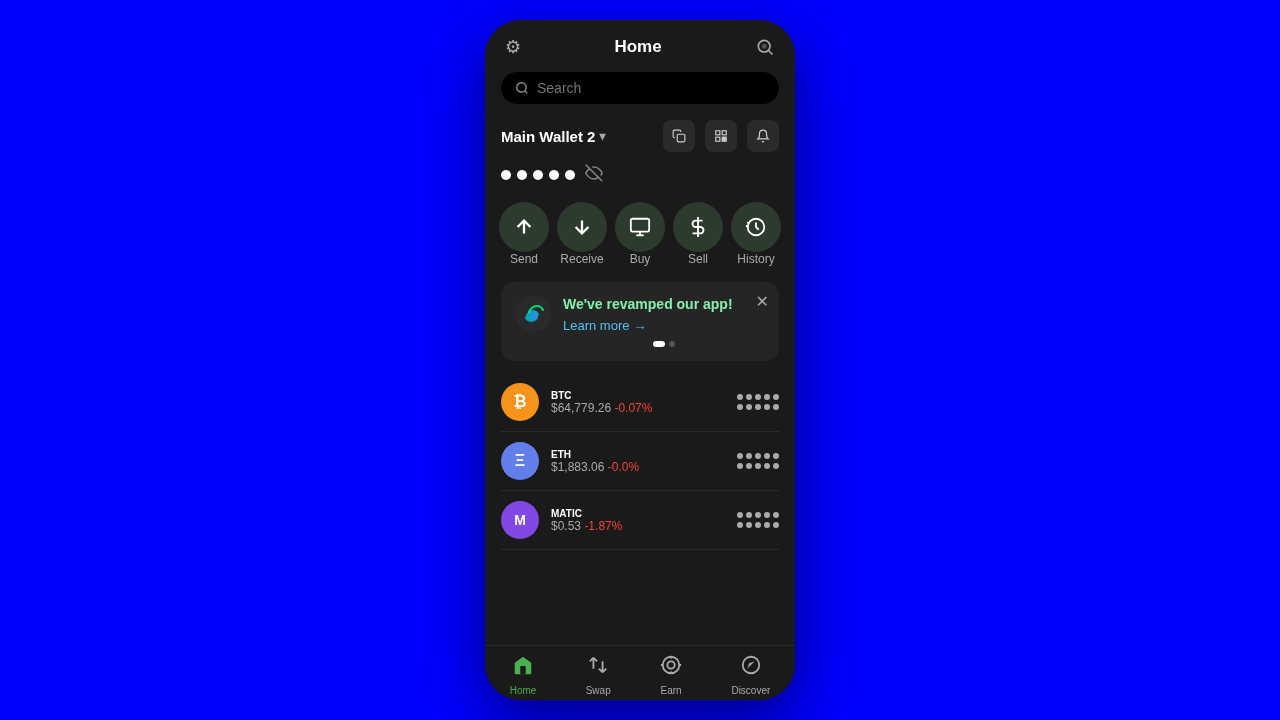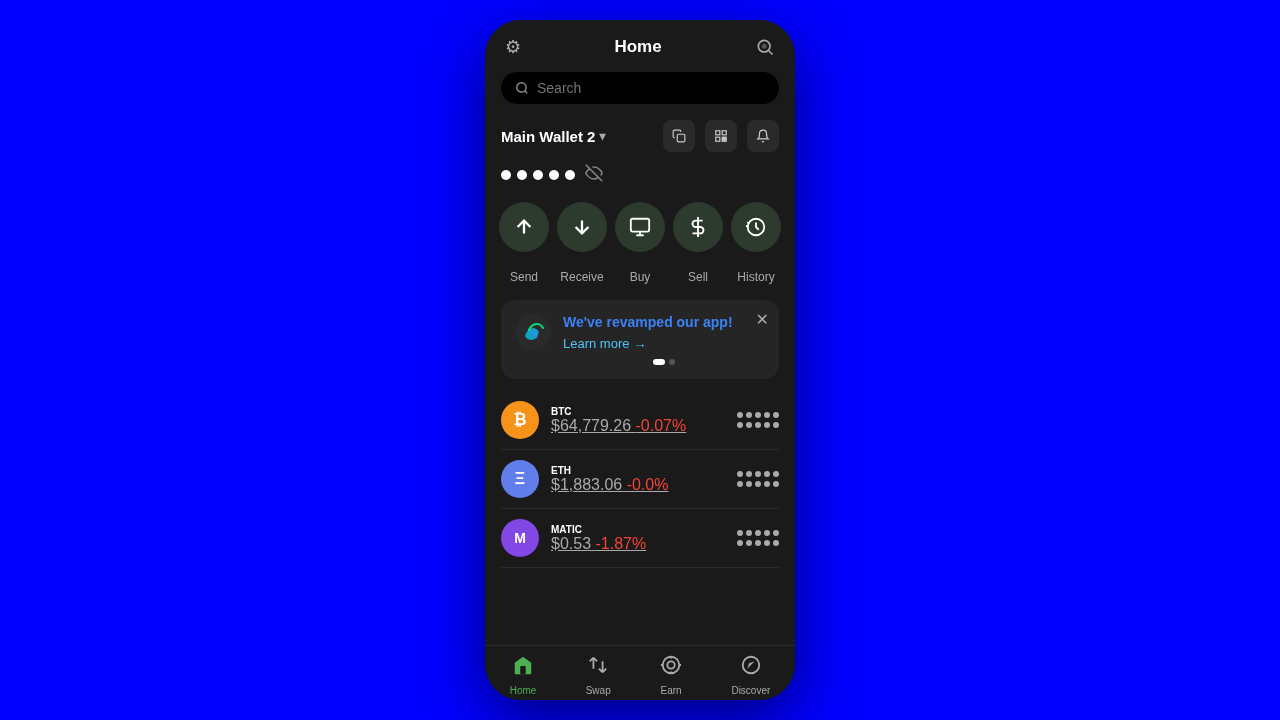--- a/index.html
+++ b/index.html
@@ -114,21 +114,21 @@
     }
     .action-buttons {
       display: flex;
       justify-content: space-around;
       padding: 4px 10px 16px;
     }
     .action-btn {
       display: flex;
       flex-direction: column;
       align-items: center;
-      gap: 18px;
+      gap: 0;
       background: none;
       border: none;
       cursor: pointer;
     }
     .action-circle {
       width: 50px;
       height: 50px;
       border-radius: 50%;
       background: #2d3a2e;
       display: flex;
@@ -148,21 +148,21 @@
       padding: 14px;
       display: flex;
       align-items: flex-start;
       gap: 12px;
       position: relative;
     }
     .banner-text {
       flex: 1;
     }
     .banner-title {
-      color: #3b82f6;
+      color: #86efac;
       font-size: 14px;
       font-weight: 600;
       margin-bottom: 6px;
     }
     .banner-link {
       color: #4fc3f7;
       font-size: 13px;
       display: flex;
       gap: 4px;
     }
@@ -242,22 +242,21 @@
     .eth-logo { background: #627eea; color: #fff; }
     .matic-logo { background: #8247e5; color: #fff; }
     .asset-info { }
     .asset-name {
       color: #fff;
       font-size: 10px;
       font-weight: 600;
     }
     .asset-price {
       color: #aaa;
-      font-size: 16px;
-      text-decoration: underline;
+      font-size: 12px;
     }
     .asset-change-neg {
       color: #f44336;
     }
     .asset-right {
       display: flex;
       flex-direction: column;
       align-items: flex-end;
       gap: 4px;
     }

